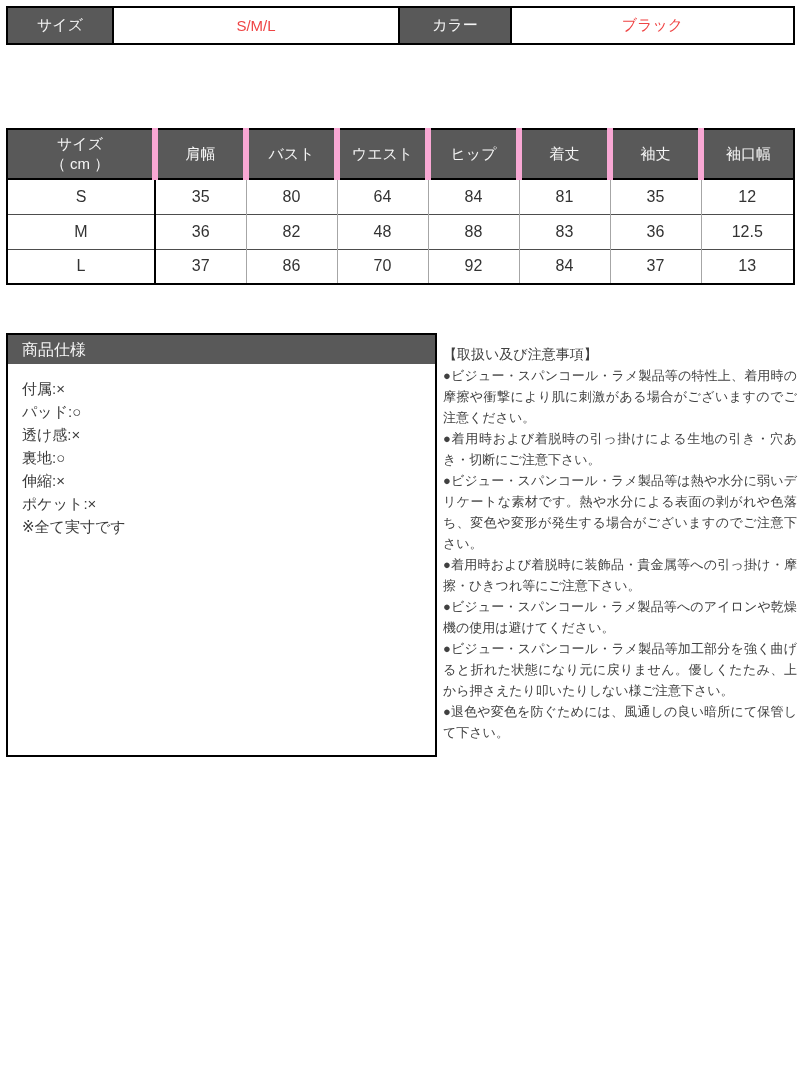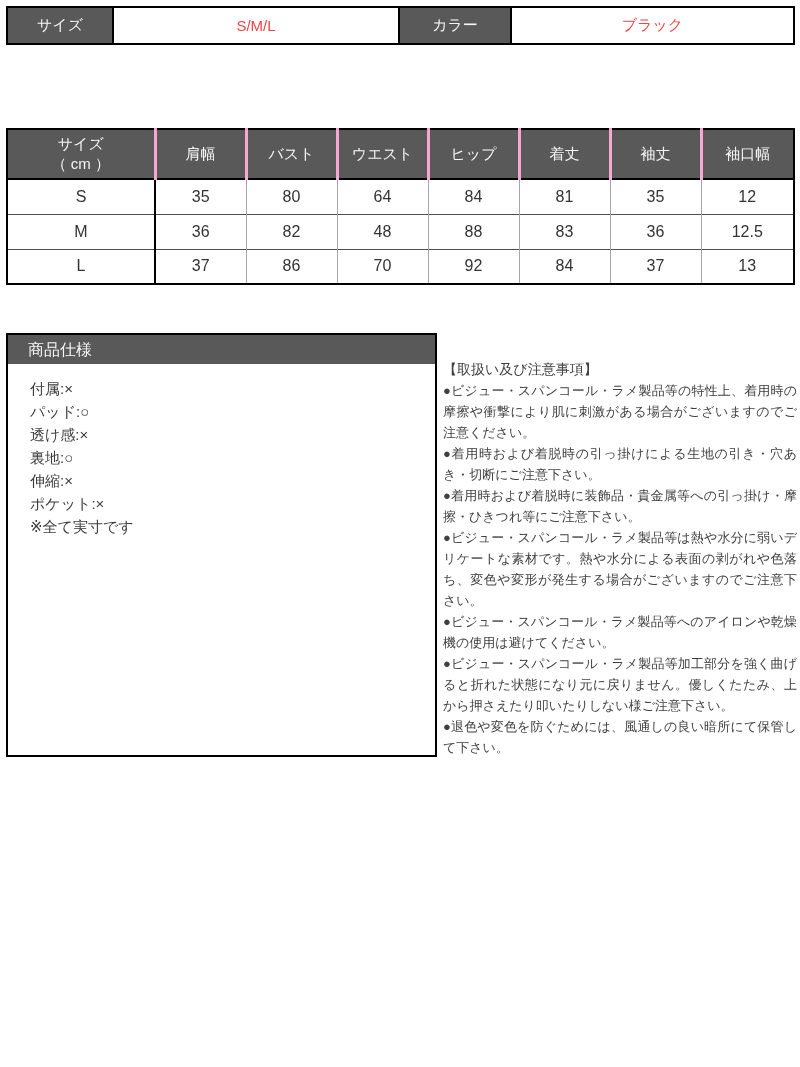--- a/index.html
+++ b/index.html
@@ -29,21 +29,21 @@
   
   .size-table {
     position: absolute; left: 6px; top: 128px;
     border-collapse: collapse; table-layout: fixed;
     border: 2px solid #000;
   }
   .size-table th {
     background: #595959; color: #f5f5f5;
     font-weight: normal; font-size: 15px;
     height: 50px; text-align: center; vertical-align: middle;
-    border-left: 3px solid #f9a8d4;
+    border-left: 6px solid #f9a8d4;
     border-bottom: 2px solid #000;
     line-height: 20px;
   }
   .size-table th.col0 { border-left: none; border-right: 2px solid #000; }
   .size-table td {
     height: 35px; text-align: center; vertical-align: middle;
     font-size: 16px; color: #333;
     border-left: 1px solid #a6a6a6;
     border-top: 1px solid #4d4d4d;
     background: #fff;
@@ -52,31 +52,31 @@
 
   
   .spec-box {
     position: absolute; left: 6px; top: 333px;
     width: 431px; height: 424px;
     border: 2px solid #000; background: #fff;
   }
   .spec-header {
     height: 29px; line-height: 29px;
     background: #595959; color: #f5f5f5;
-    font-size: 16px; padding-left: 20px;
+    font-size: 16px; padding-left: 14px;
   }
   .spec-content {
-    padding: 13px 22px;
+    padding: 13px 14px;
     font-size: 15px; line-height: 23px; color: #3d3d3d;
   }
   .spec-note { }
 
   
   .notices {
-    position: absolute; left: 443px; top: 359px;
+    position: absolute; left: 443px; top: 344px;
     width: 354px;
     font-size: 13px; line-height: 21px; color: #404040;
     text-align: justify;
   }
   .notices-title { font-size: 14px; }
 </style>
 </head>
 <body>
 
 <div>
@@ -168,20 +168,20 @@
       <div>伸縮:×</div>
       <div>ポケット:×</div>
       <div class="spec-note">※全て実寸です</div>
     </div>
   </div>
 
   <div class="notices">
     <div class="notices-title">【取扱い及び注意事項】</div>
     <div>●ビジュー・スパンコール・ラメ製品等の特性上、着用時の摩擦や衝撃により肌に刺激がある場合がございますのでご注意ください。</div>
     <div>●着用時および着脱時の引っ掛けによる生地の引き・穴あき・切断にご注意下さい。</div>
+    <div>●ビジュー・スパンコール・ラメ製品等は熱や水分に弱いデリケートな素材です。熱や水分による表面の剥がれや色落ち、変色や変形が発生する場合がございますのでご注意下さい。</div>
     <div>●着用時および着脱時に装飾品・貴金属等への引っ掛け・摩擦・ひきつれ等にご注意下さい。</div>
-    <div>●ビジュー・スパンコール・ラメ製品等は熱や水分に弱いデリケートな素材です。熱や水分による表面の剥がれや色落ち、変色や変形が発生する場合がございますのでご注意下さい。</div>
     <div>●ビジュー・スパンコール・ラメ製品等へのアイロンや乾燥機の使用は避けてください。</div>
     <div>●ビジュー・スパンコール・ラメ製品等加工部分を強く曲げると折れた状態になり元に戻りません。優しくたたみ、上から押さえたり叩いたりしない様ご注意下さい。</div>
     <div>●退色や変色を防ぐためには、風通しの良い暗所にて保管して下さい。</div>
   </div>
 
 </div>
 
 </body></html>

